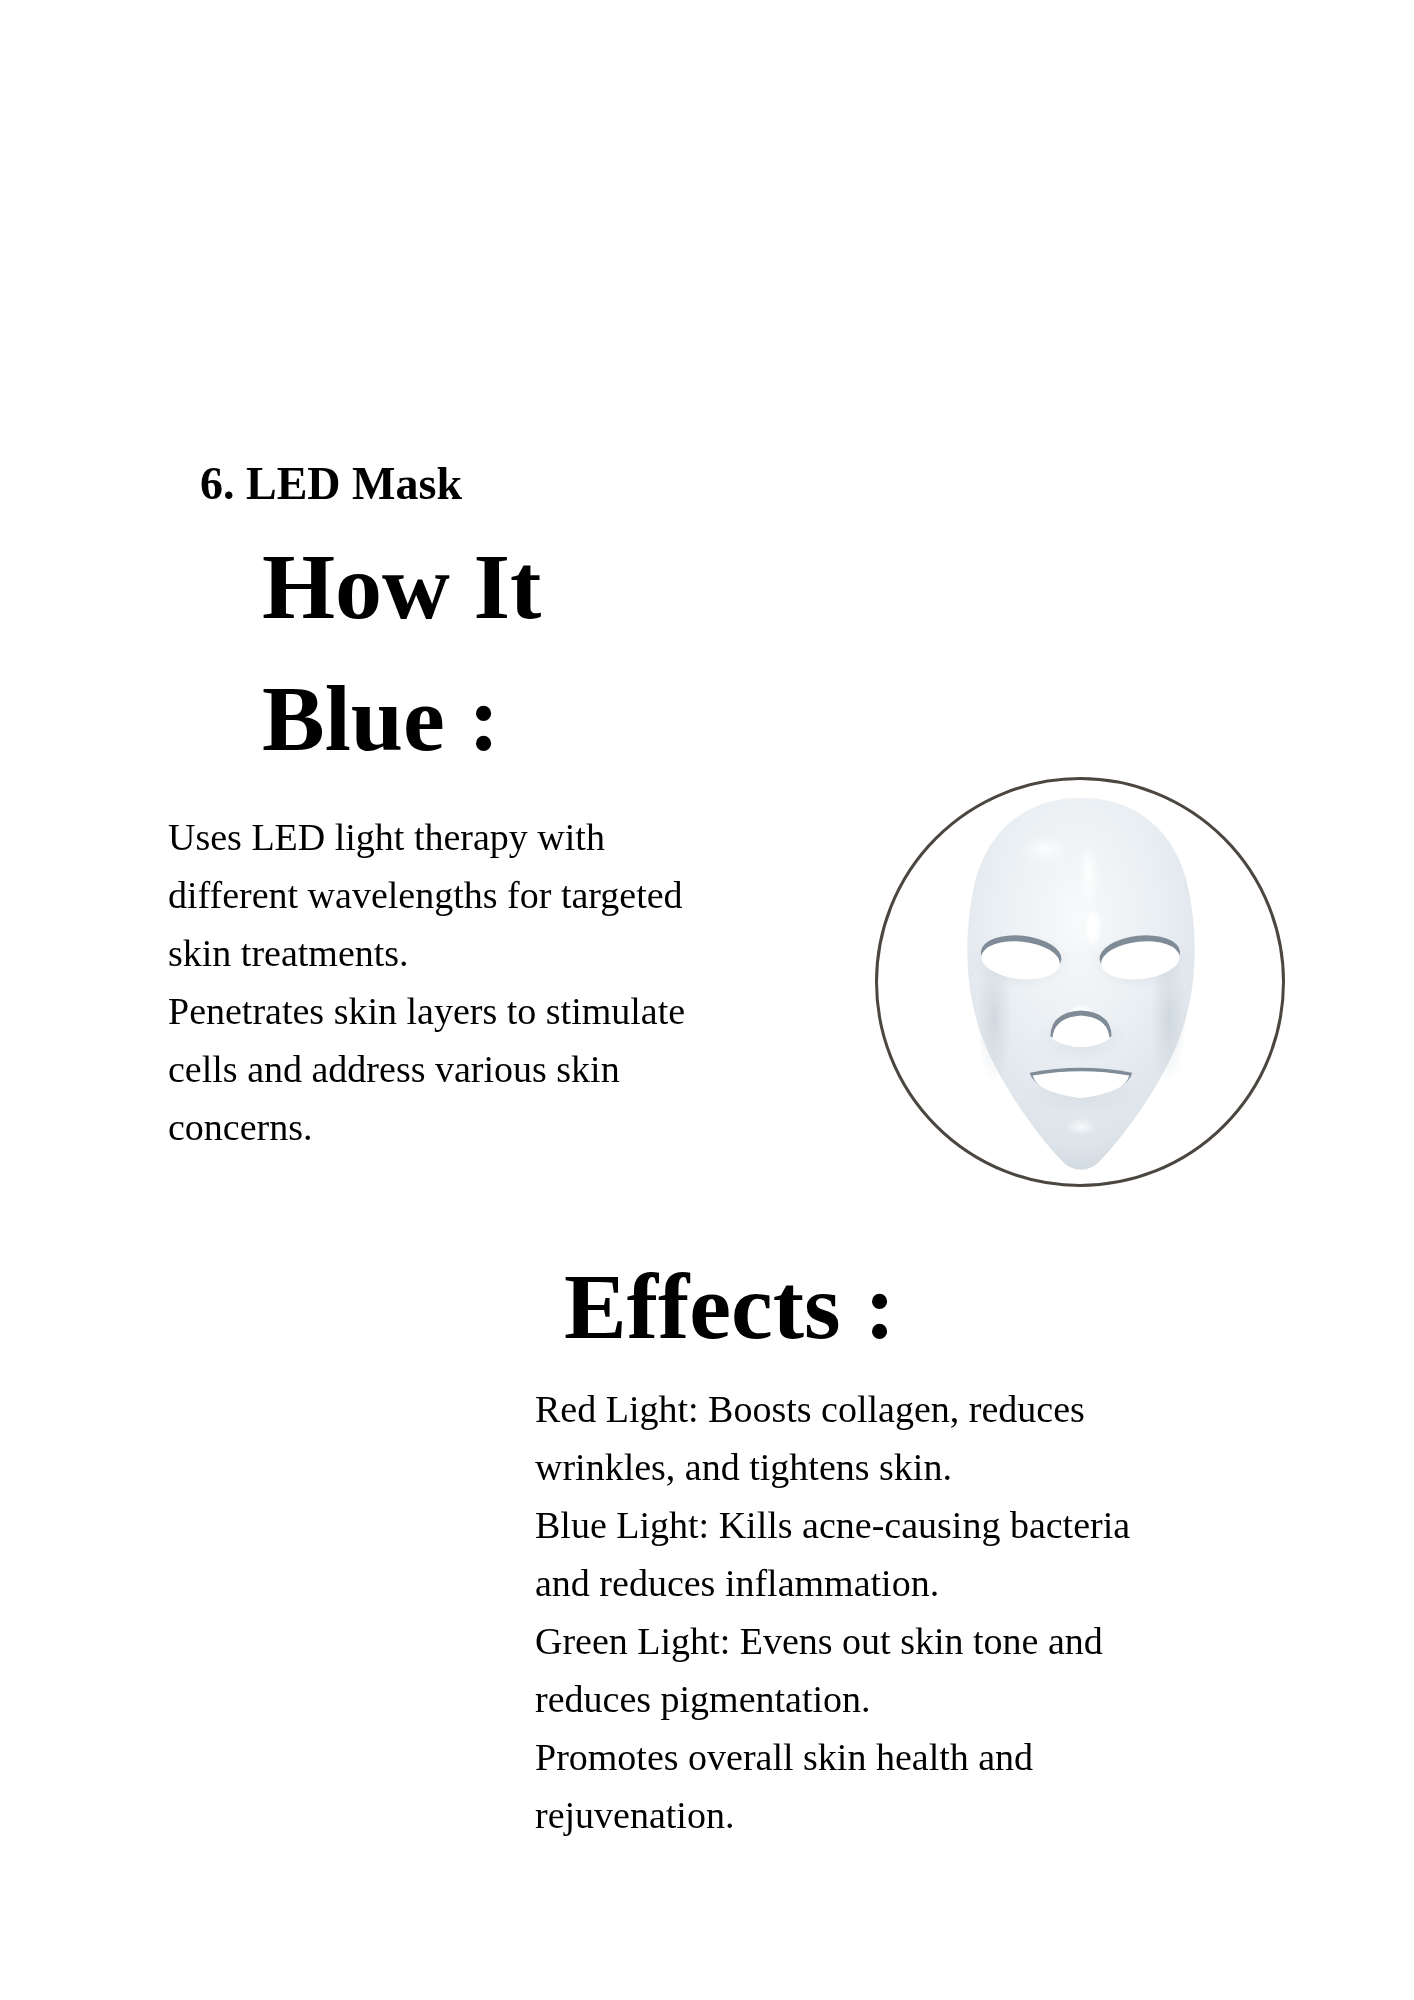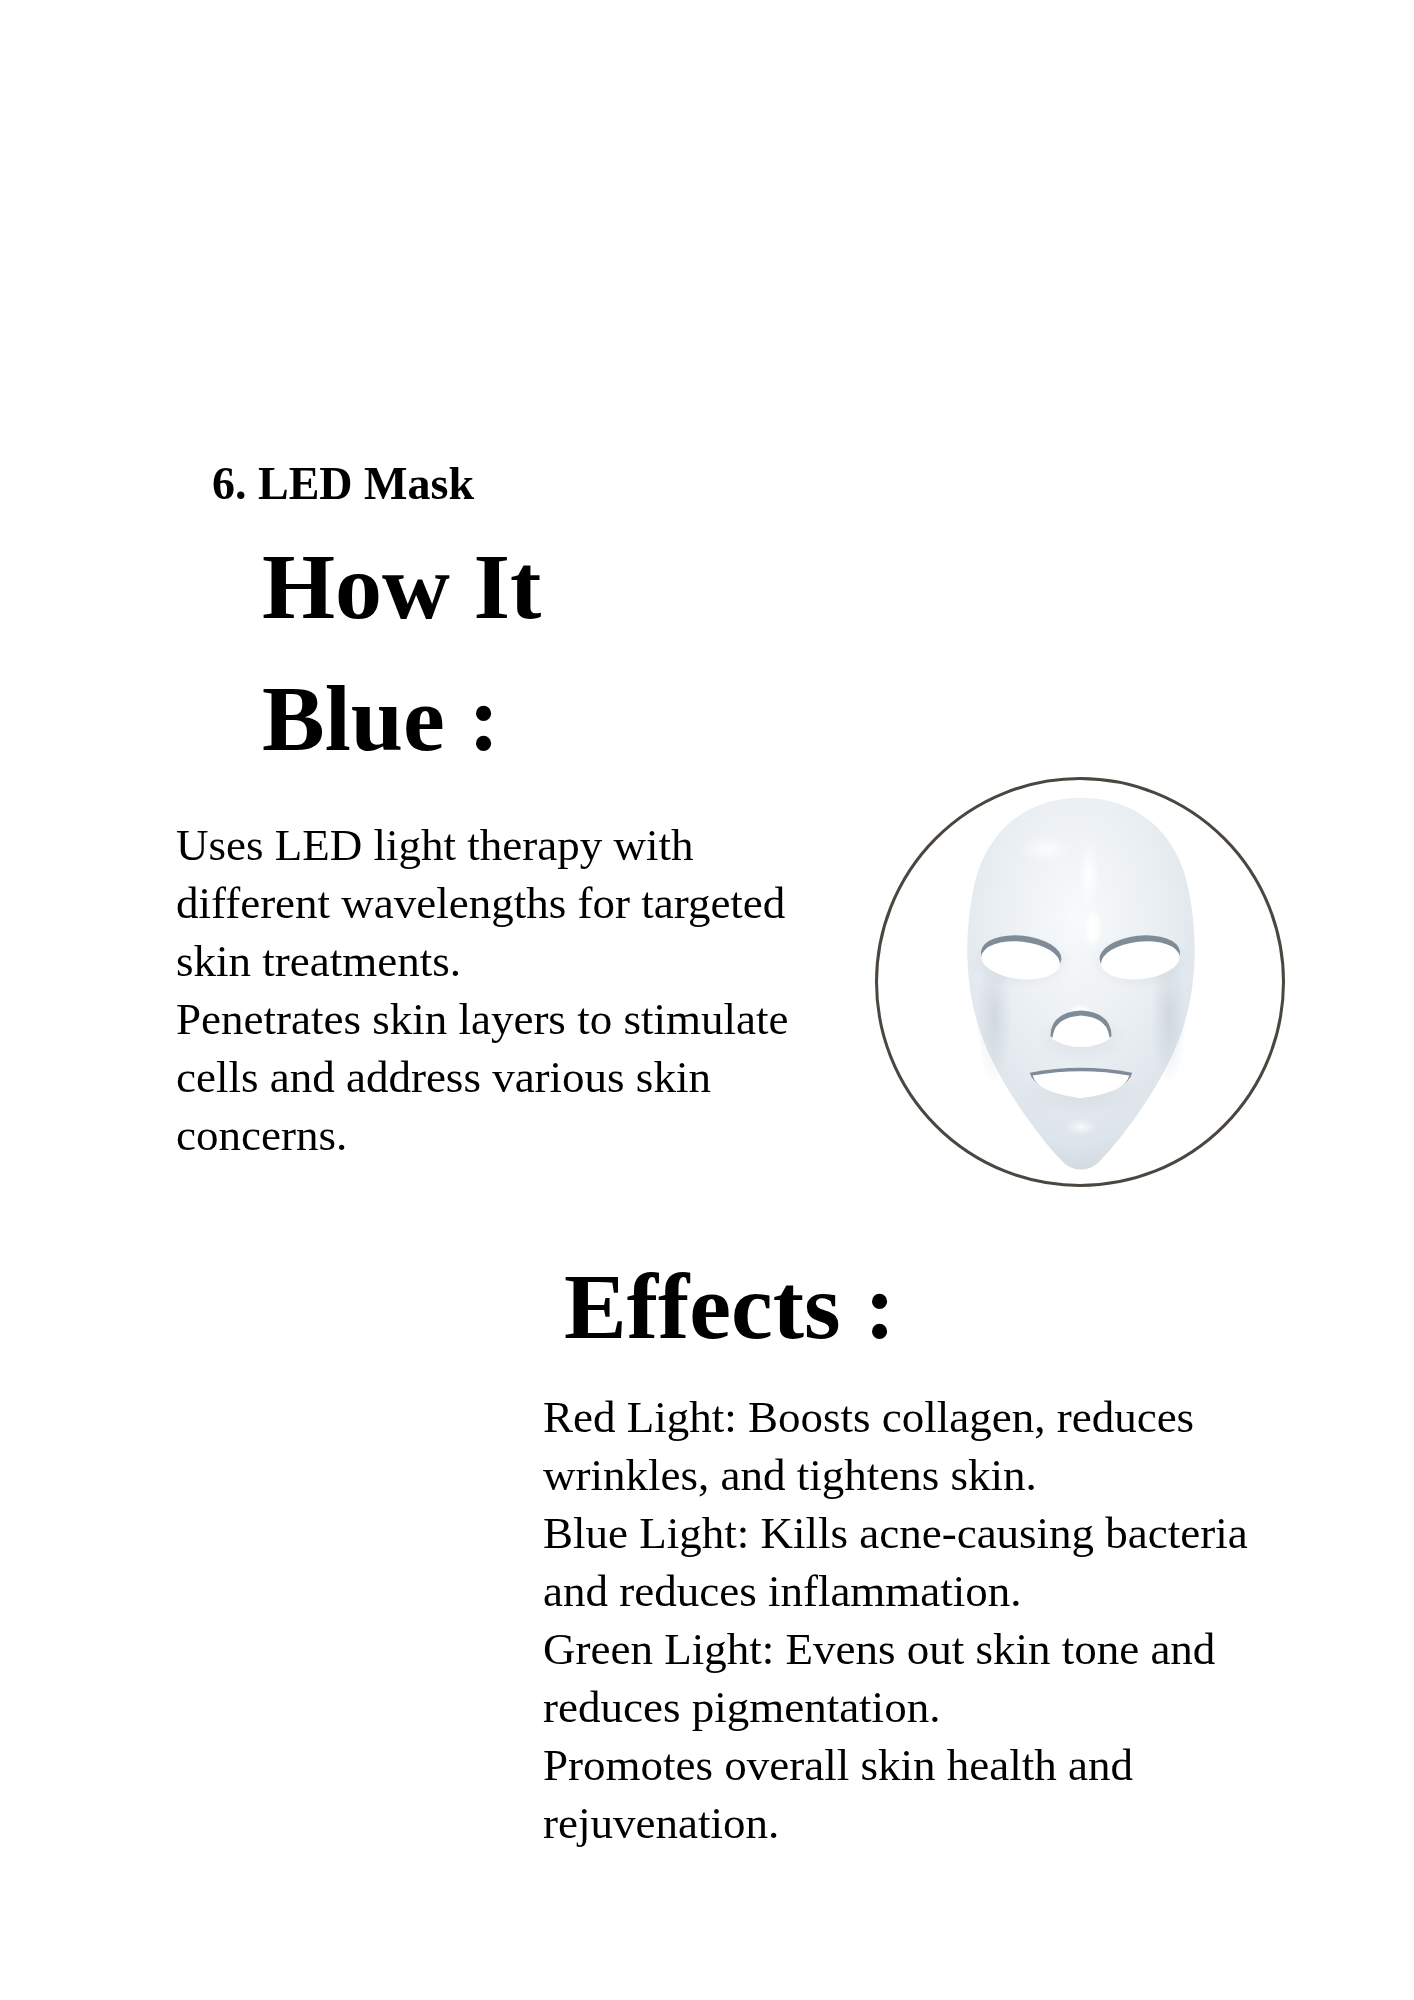--- a/index.html
+++ b/index.html
@@ -7,38 +7,38 @@
     position:relative;
     width:1414px;height:2000px;
     margin:0 auto;
     background:#ffffff;
     overflow:hidden;
     color:#000;
     font-family:"Liberation Serif","DejaVu Serif",serif;
   }
   .section-label{
     position:absolute;
-    left:212px;top:454px;
+    left:200px;top:454px;
     font-size:46px;line-height:1.3;
     font-weight:bold;
     white-space:pre-line;
   }
   .big-heading{
     position:absolute;
     margin:0;
     font-size:94px;line-height:132px;
     font-weight:bold;
     white-space:pre-line;
   }
   .heading-hiw{left:262px;top:520px;}
   .heading-effects{left:564px;top:1240px;font-family:Liberation Serif, serif;}
   .body-text{
     position:absolute;
-    margin:8px;
-    font-size:45px;line-height:58px;
+    margin:0;
+    font-size:38px;line-height:58px;
     font-weight:normal;
     white-space:pre-line;
   }
   .body-hiw{left:168px;top:808px;width:720px;}
   .body-effects{left:535px;top:1380px;width:760px;}
   .photo-circle{
     position:absolute;
     left:875px;top:777px;
     width:410px;height:410px;
     box-sizing:border-box;

